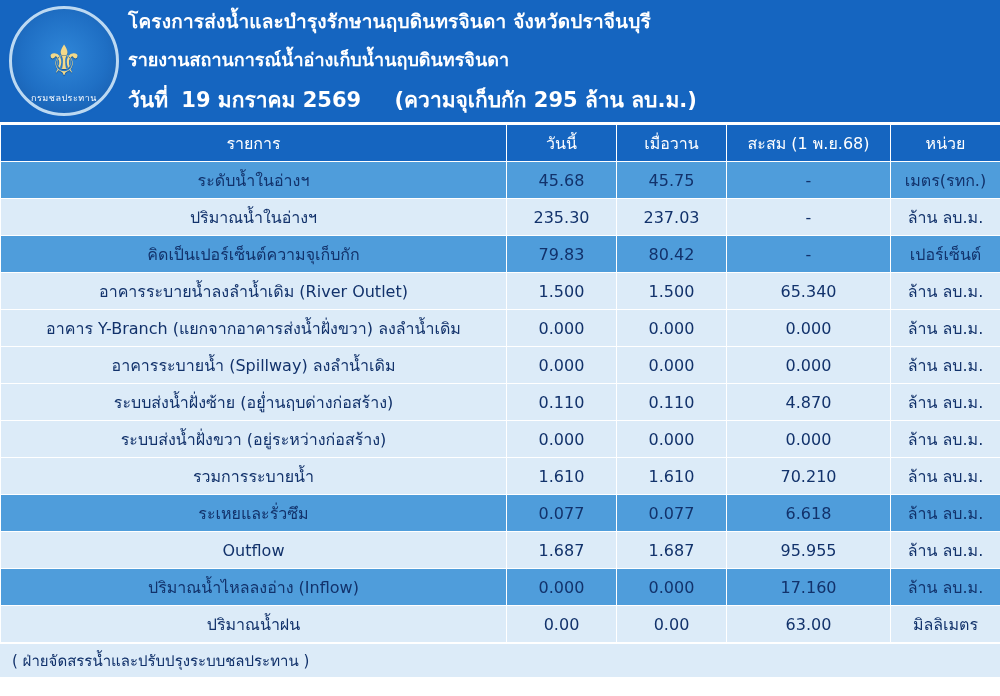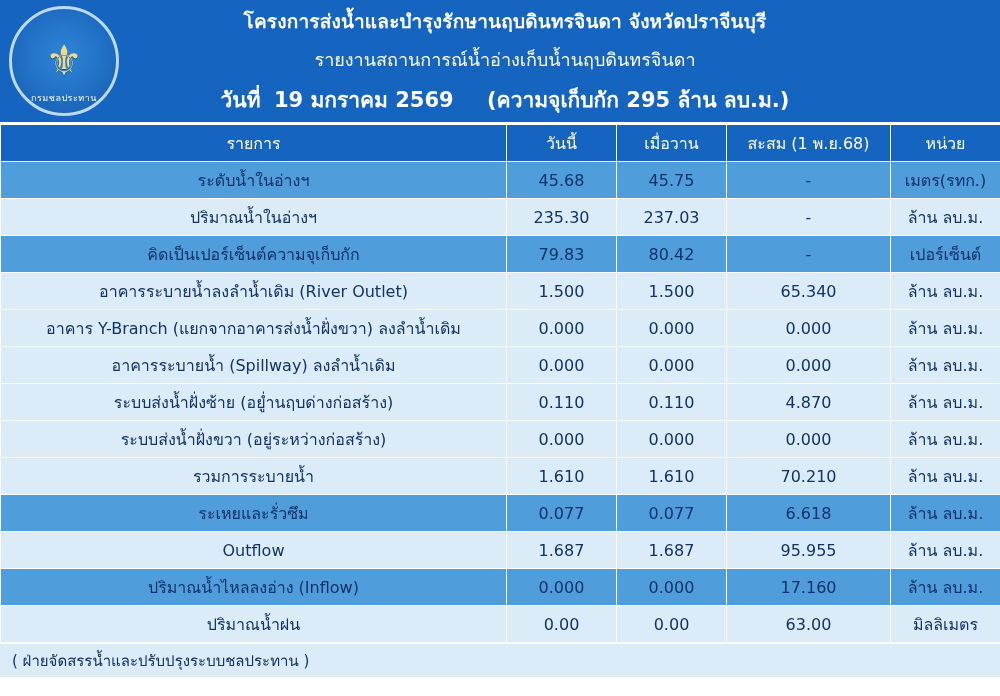--- a/index.html
+++ b/index.html
@@ -58,33 +58,33 @@
     position: absolute;
     bottom: 8px;
     width: 100%;
     text-align: center;
     color: #ffffff;
     font-size: 9px;
     letter-spacing: .5px;
   }
   .title-block {
     flex: 1 1 auto;
-    text-align: center;
+    text-align: left;
     color: #ffffff;
     padding-right: 118px;
   }
   .title-line1 {
     font-size: 19px;
     font-weight: bold;
     margin-bottom: 9px;
     letter-spacing: .2px;
   }
   .title-line2 {
     font-size: 18px;
-    font-weight: normal;
+    font-weight: bold;
     margin-bottom: 9px;
   }
   .title-line3 {
     font-size: 21px;
     font-weight: bold;
   }
   .title-line3 .date-label { margin-right: 6px; }
   .title-line3 .cap-note { margin-left: 26px; }
 
   

